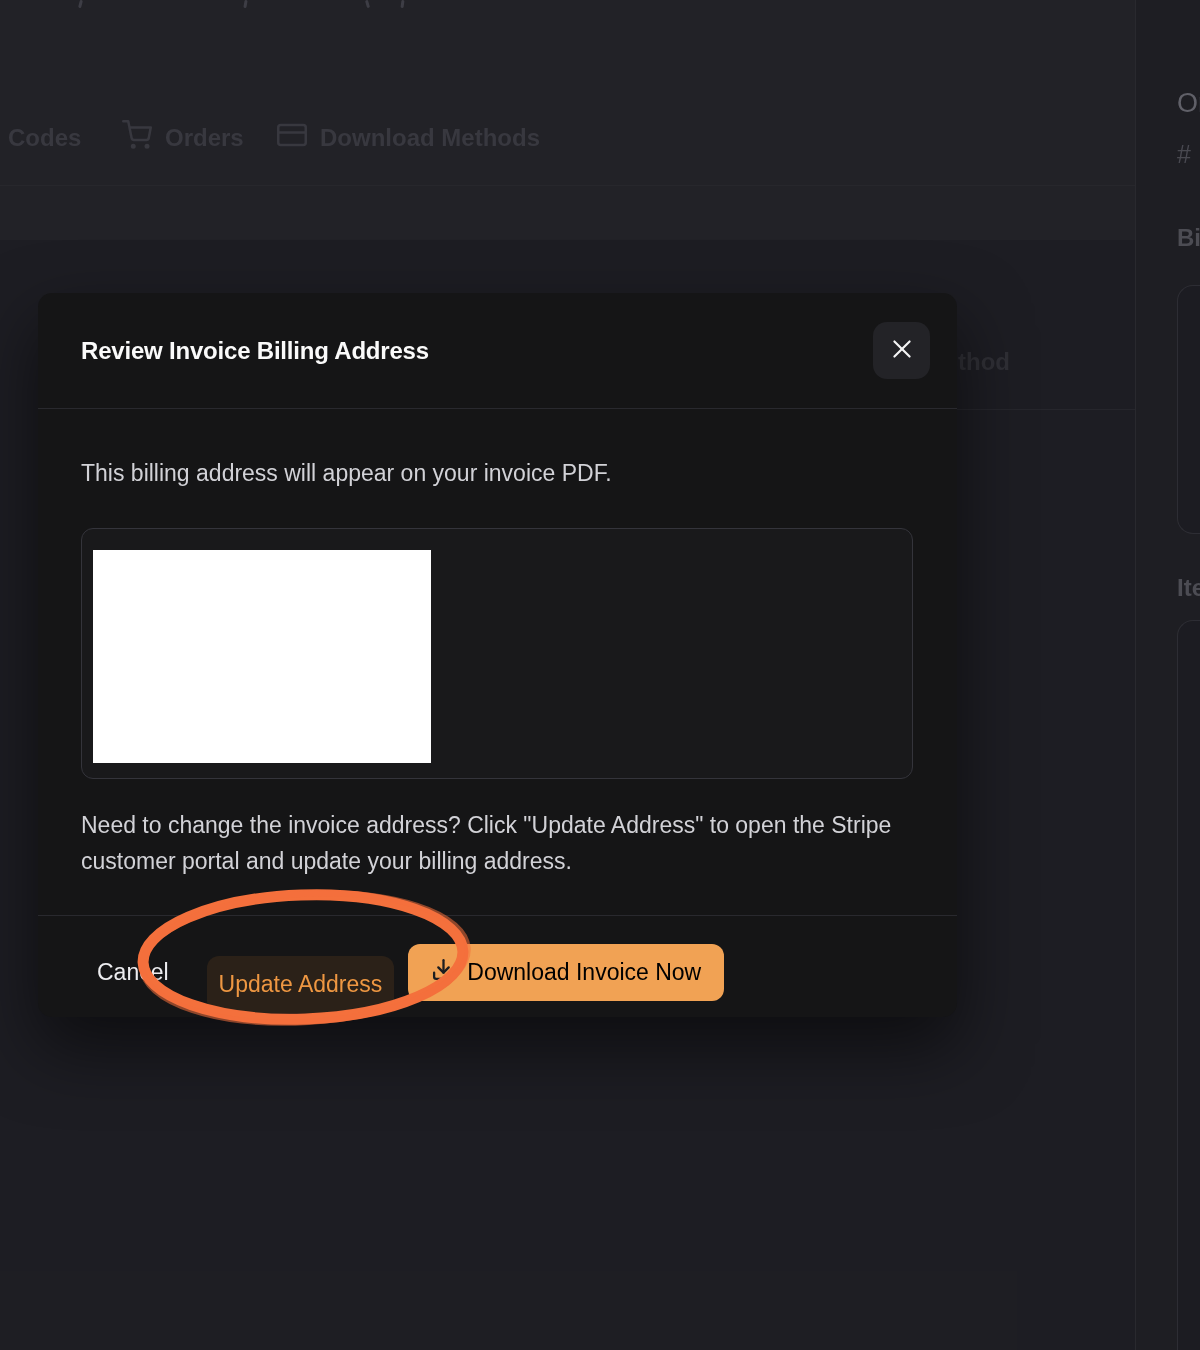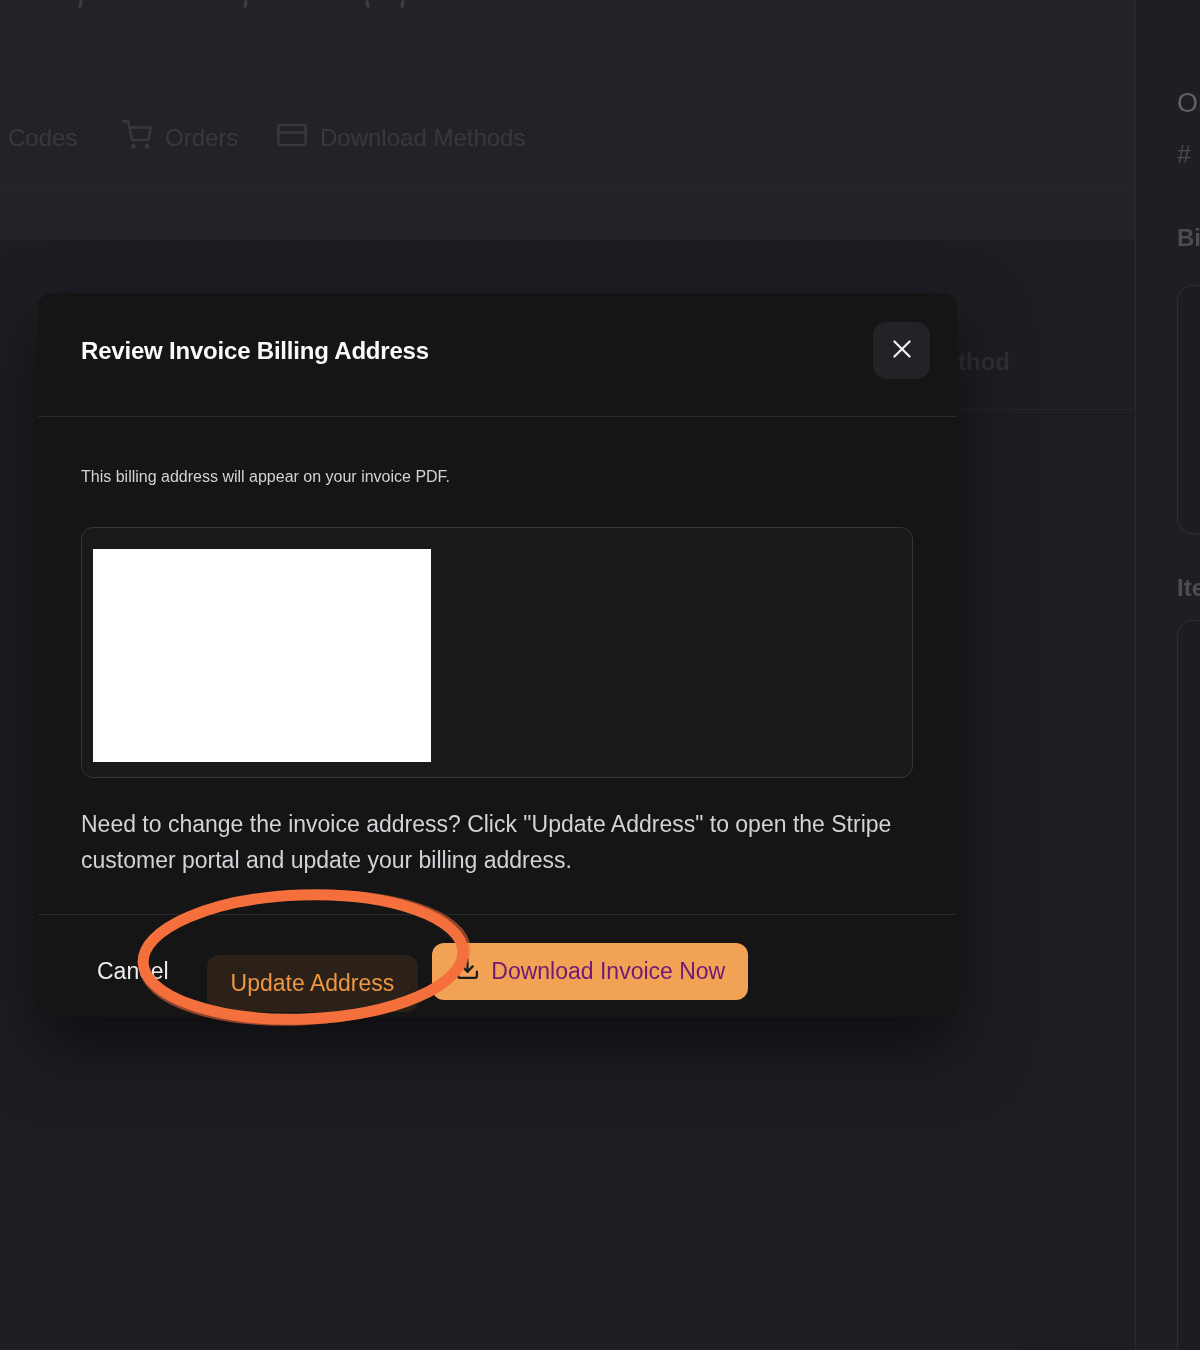--- a/index.html
+++ b/index.html
@@ -9,21 +9,21 @@
     font-family:"Liberation Sans","DejaVu Sans",sans-serif;
     -webkit-font-smoothing:antialiased;
   }
 
   
   .page{position:absolute;inset:0;}
   .page-lower{position:absolute;left:0;top:240px;width:1135px;height:1110px;background:#212127;}
   .top-frag{position:absolute;top:0;width:3px;height:8px;background:#45454d;border-radius:2px;}
   .tabbar{position:absolute;left:0;top:90px;width:1135px;height:95px;}
   .tab{position:absolute;top:0;height:95px;display:flex;align-items:center;gap:13px;
-       color:#3f3f47;font-size:24px;font-weight:400;white-space:nowrap;}
+       color:#3f3f47;font-size:24px;font-weight:700;white-space:nowrap;}
   .tab svg{flex:0 0 auto;}
   .tab-divider{position:absolute;left:0;top:185px;width:1135px;height:1px;background:#2c2c32;}
   .bg-heading{position:absolute;left:958px;top:348px;font-size:24px;font-weight:600;color:#35353c;text-align:right;}
   .bg-heading-divider{position:absolute;left:940px;top:409px;width:195px;height:1px;background:#2b2b31;}
 
   .topright-btn{position:absolute;left:1175px;top:6px;width:40px;height:36px;
     background:#2a2a2e;border-radius:10px;overflow:hidden;}
   .topright-btn .arc{position:absolute;left:14px;top:8px;width:18px;height:18px;border-radius:50%;
     border:3px solid #c8812f;}
 
@@ -41,37 +41,37 @@
   .sb-box2{top:620px;height:760px;}
 
   
   .backdrop{position:absolute;inset:0;background:rgba(0,0,0,0.10);}
 
   
   .modal{position:absolute;left:38px;top:293px;width:919px;height:724px;
     background:#151516;border-radius:14px;box-shadow:0 30px 70px rgba(0,0,0,0.55);
     display:flex;flex-direction:column;}
   .modal-header{height:115px;flex:0 0 auto;display:flex;align-items:center;
-    padding:0 27px 8px 43px;border-bottom:1px solid #29292e;}
+    padding:0 27px 0 43px;border-bottom:1px solid #29292e;}
   .modal-title{margin:0;flex:1;font-size:24px;font-weight:700;color:#fafafa;letter-spacing:-0.2px;}
   .close-btn{width:57px;height:57px;border:none;border-radius:14px;background:#232327;
     display:flex;align-items:center;justify-content:center;cursor:pointer;padding:0;}
   .modal-body{flex:1;padding:51px 43px 0 43px;}
-  .intro{margin:0 0 41px 0;font-size:16px;color:#d2d2d7;}
+  .intro{margin:0 0 41px 0;font-size:23px;color:#d2d2d7;}
   .address-box{width:832px;height:251px;border:1px solid #34343b;border-radius:12px;
     background:#19191b;box-sizing:border-box;position:relative;}
   .redaction{position:absolute;left:11px;top:21px;width:338px;height:213px;background:#ffffff;}
   .help{margin:28px 0 0 0;font-size:23px;line-height:36px;color:#d2d2d7;max-width:850px;}
   .modal-footer{flex:0 0 auto;height:113px;border-top:1px solid #29292e;
     display:flex;align-items:center;padding:0 43px;margin-top:36px;}
   .btn{height:57px;border:none;border-radius:12px;font-family:inherit;font-size:23px;
     display:inline-flex;align-items:center;justify-content:center;cursor:pointer;white-space:nowrap;}
   .btn-ghost{background:transparent;color:#ededf0;padding:0 16px;}
-  .btn-tonal{background:#2b2118;color:#ee9742;padding:0 24px;margin-left:22px;margin-top:23px;}
-  .btn-primary{background:#f1a254;color:#701a75;padding:0 23px;margin-left:14px;gap:11px;font-weight:500;}
+  .btn-tonal{background:#2b2118;color:#ee9742;padding:0 12px;margin-left:22px;margin-top:23px;}
+  .btn-primary{background:#f1a254;color:#000000;padding:0 23px;margin-left:14px;gap:11px;font-weight:500;}
   .btn-primary svg{flex:0 0 auto;}
 
   
   .annotation{position:absolute;inset:0;pointer-events:none;}
 </style>
 </head>
 <body>
 
 <div class="page">
   <div class="page-lower"></div>

